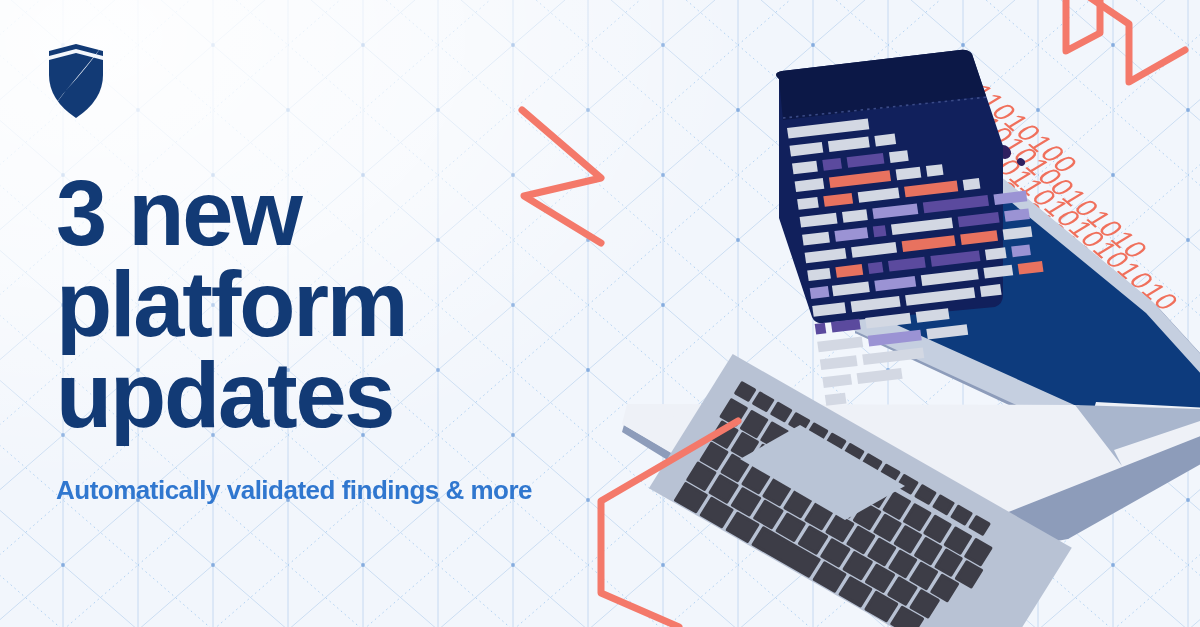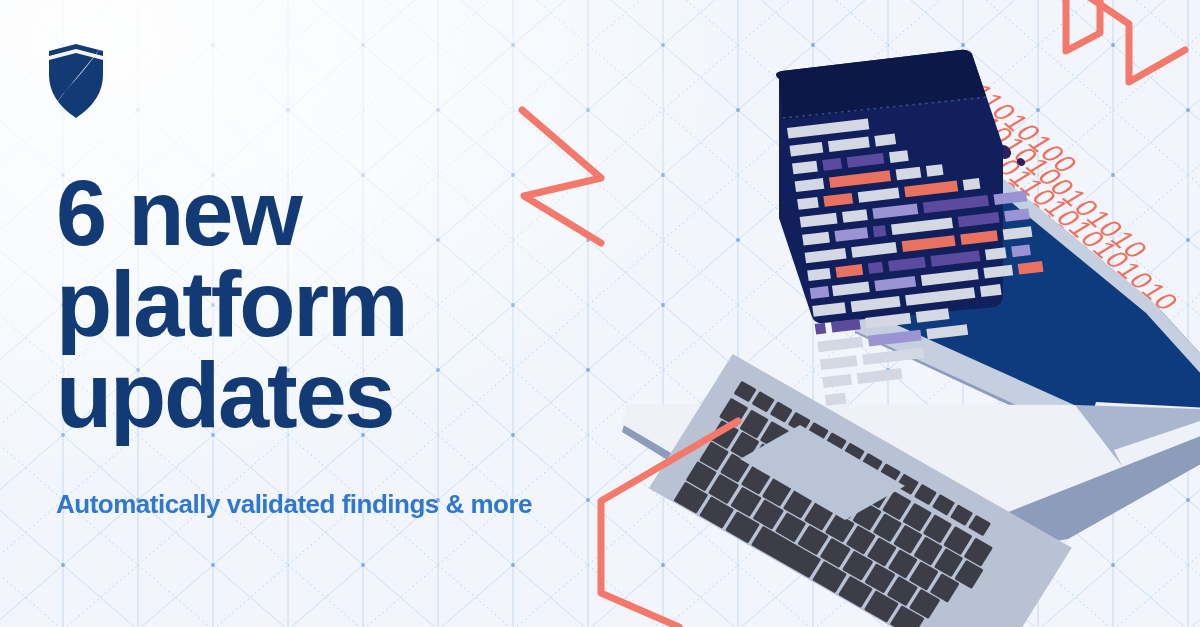--- a/index.html
+++ b/index.html
@@ -45,21 +45,21 @@
   .headline{
     color:#123a75;
     font-size:92px;
     font-weight:bold;
     line-height:0.99;
     letter-spacing:-2.2px;
     white-space:pre-line;
   }
 
   .subhead{
-    margin-top:48px;
+    margin-top:34px;
     color:#3077cf;
     font-size:26px;
     font-weight:bold;
     letter-spacing:-0.5px;
   }
 
   
   .illus{
     position:absolute; left:0; top:0;
     width:1200px; height:627px;
@@ -331,19 +331,19 @@
     <path d="M1073 -14 L1129 24 L1129 82 L1185 50" fill="none" stroke="#f4796a" stroke-width="7" stroke-linecap="round" stroke-linejoin="round"></path>
   </svg>
 
   <svg class="logo" viewBox="0 0 62 78" aria-hidden="true">
     <path d="M4 9 L31 2 L58 9 L58 33 Q58 58 31 76 Q4 58 4 33 Z" fill="#123a75"></path>
     <path d="M58 3 Q40 28 24 45 Q12 58 2 76 Q14 56 28 40 Q44 21 58 3 Z" fill="#f2f6fc"></path>
     <path d="M4 14 L31 7 L58 14 L58 18 L31 11 L4 18 Z" fill="#f2f6fc"></path>
   </svg>
 
   <div class="copy">
-    <div class="headline">6 new
+    <div class="headline">3 new
 platform
 updates</div>
     <div class="subhead">Automatically validated findings &amp; more</div>
   </div>
 
 </div>
 
 </body></html>

